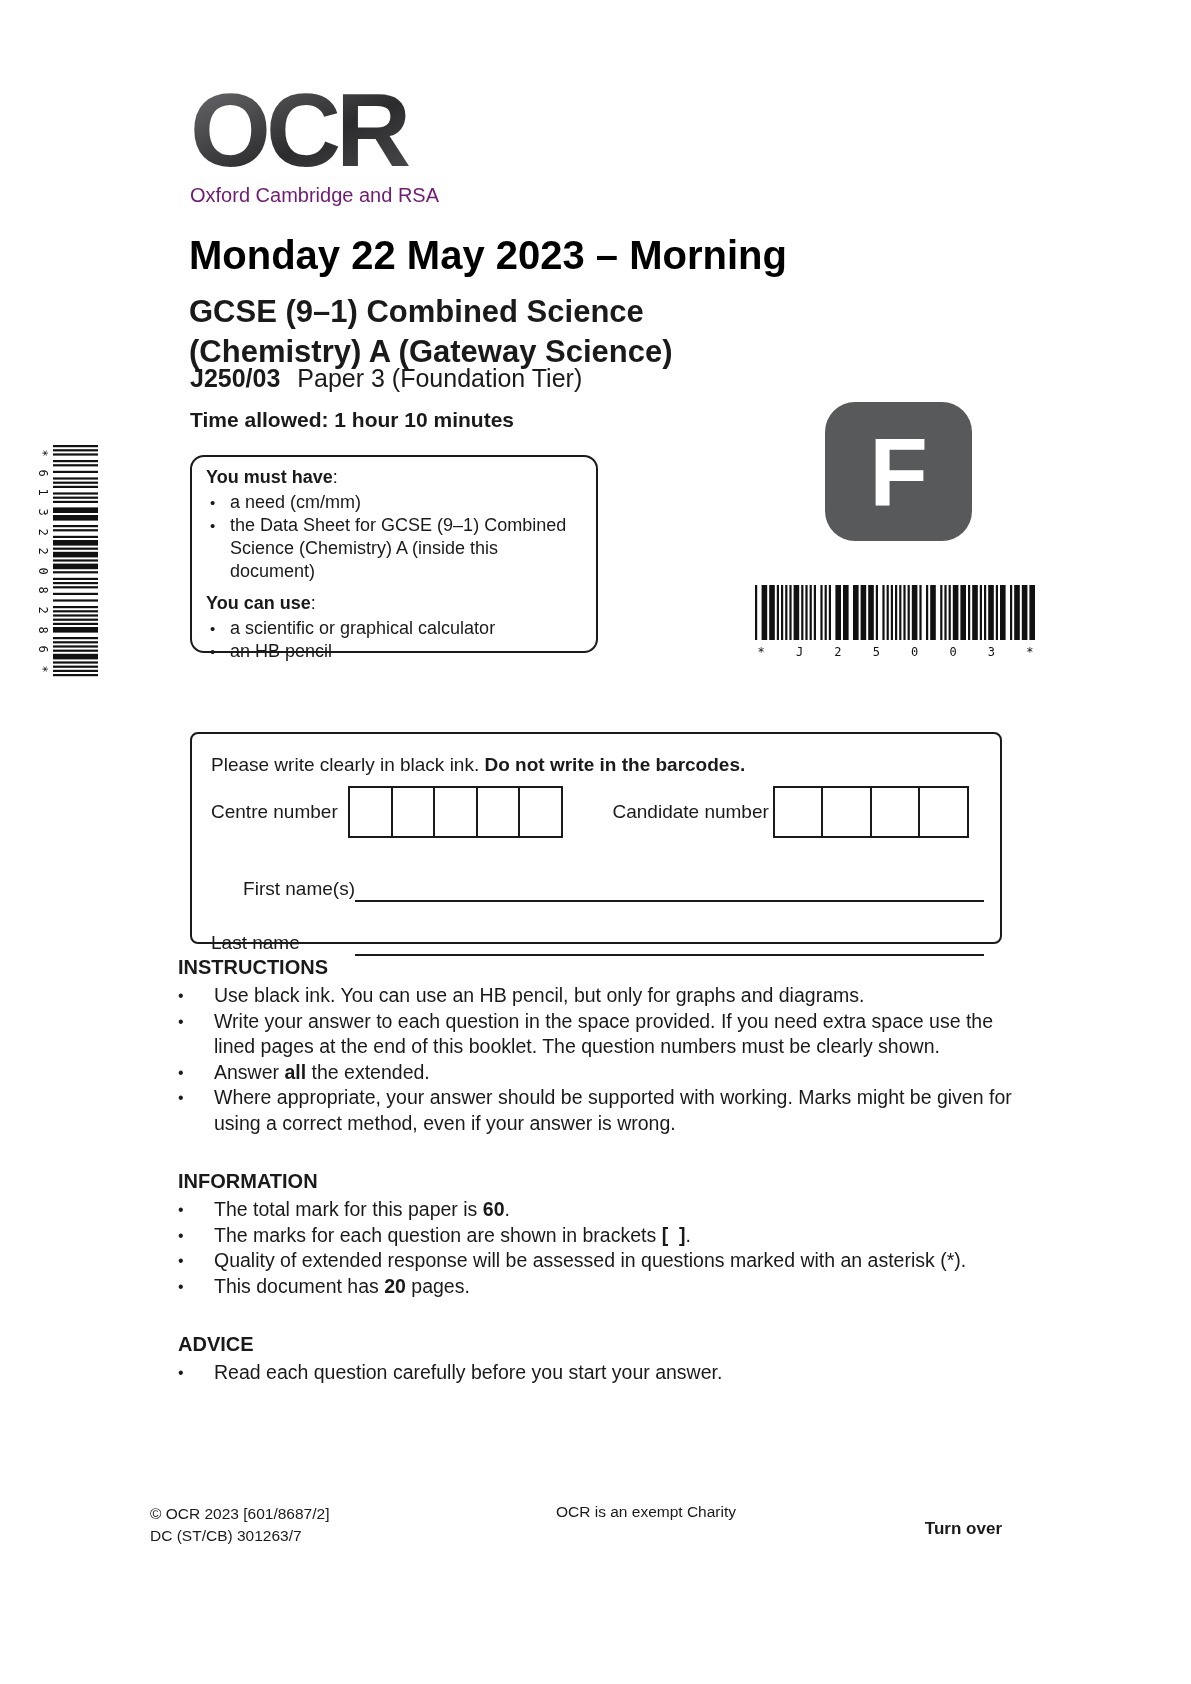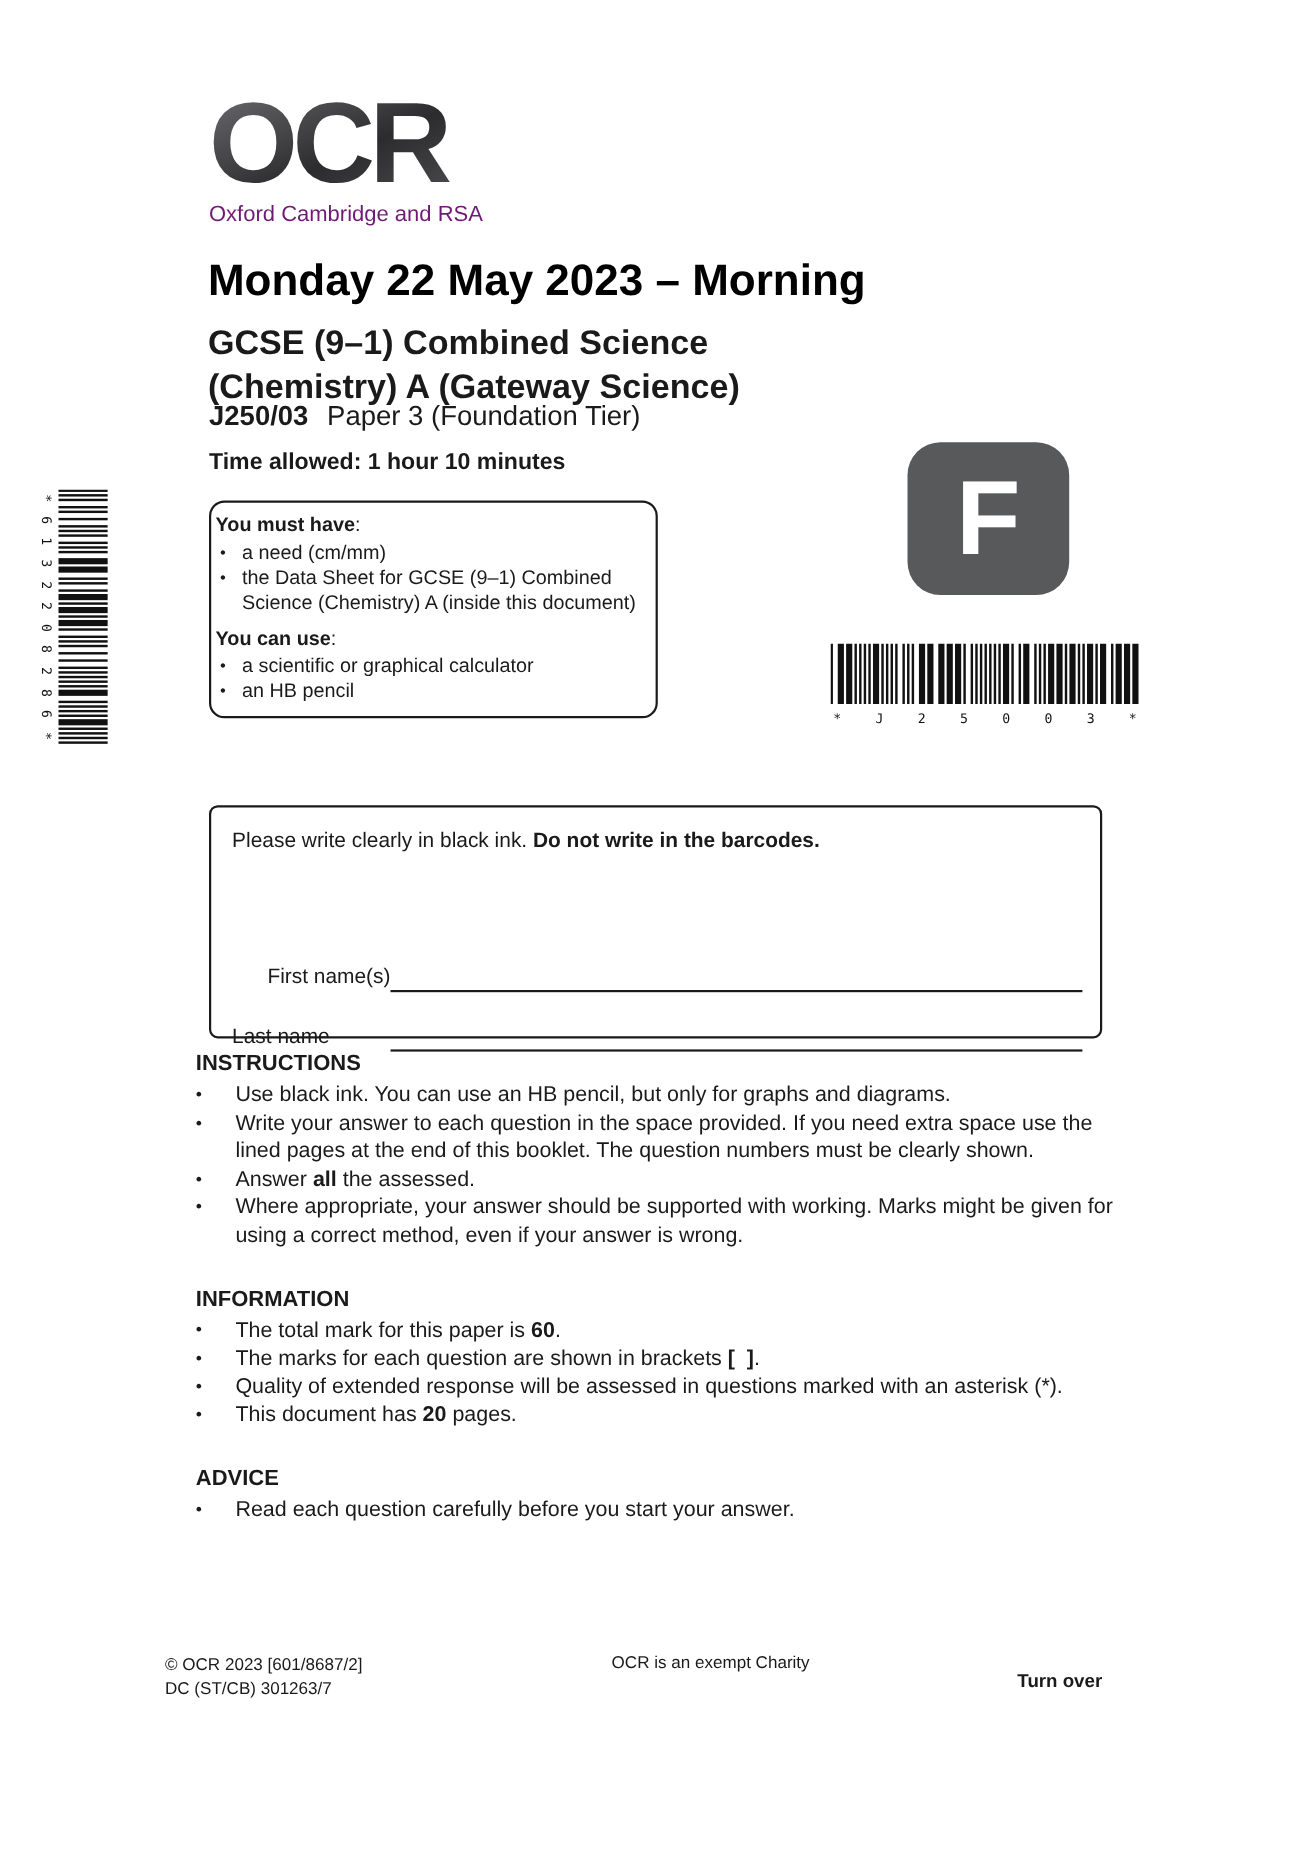--- a/index.html
+++ b/index.html
@@ -25,21 +25,21 @@
   .vbar{position:absolute;left:34px;top:445px;width:66px;height:233px;}
   .vbar-svg{position:absolute;left:19px;top:0;}
   .vbar-text{position:absolute;left:0;top:2px;width:17px;height:228px;display:flex;
              flex-direction:column;justify-content:space-between;align-items:center;
              font-family:"DejaVu Sans Mono",monospace;font-size:12px;color:#111;}
   .vbar-text span{display:block;transform:rotate(90deg);line-height:1;}
 
   
   .must-box{position:absolute;left:190px;top:455px;width:408px;height:198px;
             border:2.5px solid #1a1a1a;border-radius:14px;box-sizing:border-box;
-            padding:9px 4px;font-size:18px;line-height:23px;}
+            padding:9px 14px;font-size:18px;line-height:23px;}
   .mb-h{font-size:18px;}
   .mb-h b{letter-spacing:0;}
   .mb-list{margin:2px 0 0 0;padding:0;list-style:none;}
   .mb-row{display:flex;}
   .mb-dot{width:20px;text-align:left;padding-left:4px;font-size:15px;}
   .mb-text{flex:1;}
   .mb-gap{margin-top:9px;}
 
   
   .f-badge{position:absolute;left:825px;top:402px;width:147px;height:139px;border-radius:30px;
@@ -255,20 +255,37 @@
         <span>5</span>
         <span>0</span>
         <span>0</span>
         <span>3</span>
         <span>*</span>
       </div>
   </div>
 
   <div class="details-box">
     <div class="notice"><span>Please write clearly in black ink. </span><b>Do not write in the barcodes.</b></div>
+    <div class="num-row">
+      <span class="lbl lbl1">Centre number</span>
+      <div class="cellgrid centre">
+          <div class="cell"></div>
+          <div class="cell"></div>
+          <div class="cell"></div>
+          <div class="cell"></div>
+          <div class="cell"></div>
+        </div>
+      <span class="lbl lbl2">Candidate number</span>
+      <div class="cellgrid cand">
+          <div class="cell"></div>
+          <div class="cell"></div>
+          <div class="cell"></div>
+          <div class="cell"></div>
+        </div>
+    </div>
     <div class="name-row first">
       <span class="lbl">First name(s)</span>
       <div class="name-line"></div>
     </div>
     <div class="name-row last">
       <span class="lbl">Last name</span>
       <div class="name-line"></div>
     </div>
   </div>
 
@@ -279,21 +296,21 @@
           <div class="bullet-row">
           <span class="bullet-dot">•</span>
           <span class="bullet-text"><span>Use black ink. You can use an HB pencil, but only for graphs and diagrams.</span></span>
         </div>
           <div class="bullet-row">
           <span class="bullet-dot">•</span>
           <span class="bullet-text"><span>Write your answer to each question in the space provided. If you need extra space use the lined pages at the end of this booklet. The question numbers must be clearly shown.</span></span>
         </div>
           <div class="bullet-row">
           <span class="bullet-dot">•</span>
-          <span class="bullet-text"><span>Answer </span><b>all</b><span> the assessed.</span></span>
+          <span class="bullet-text"><span>Answer </span><b>all</b><span> the extended.</span></span>
         </div>
           <div class="bullet-row">
           <span class="bullet-dot">•</span>
           <span class="bullet-text"><span>Where appropriate, your answer should be supported with working. Marks might be given for using a correct method, even if your answer is wrong.</span></span>
         </div>
         </div>
     </div>
     <div class="section">
       <div class="sec-h">INFORMATION</div>
       <div>

